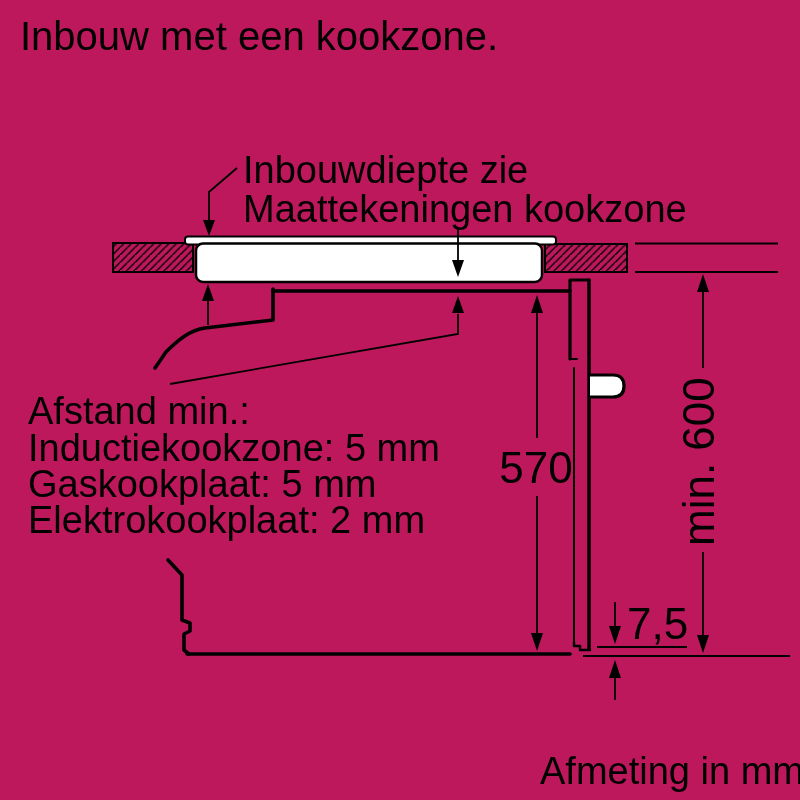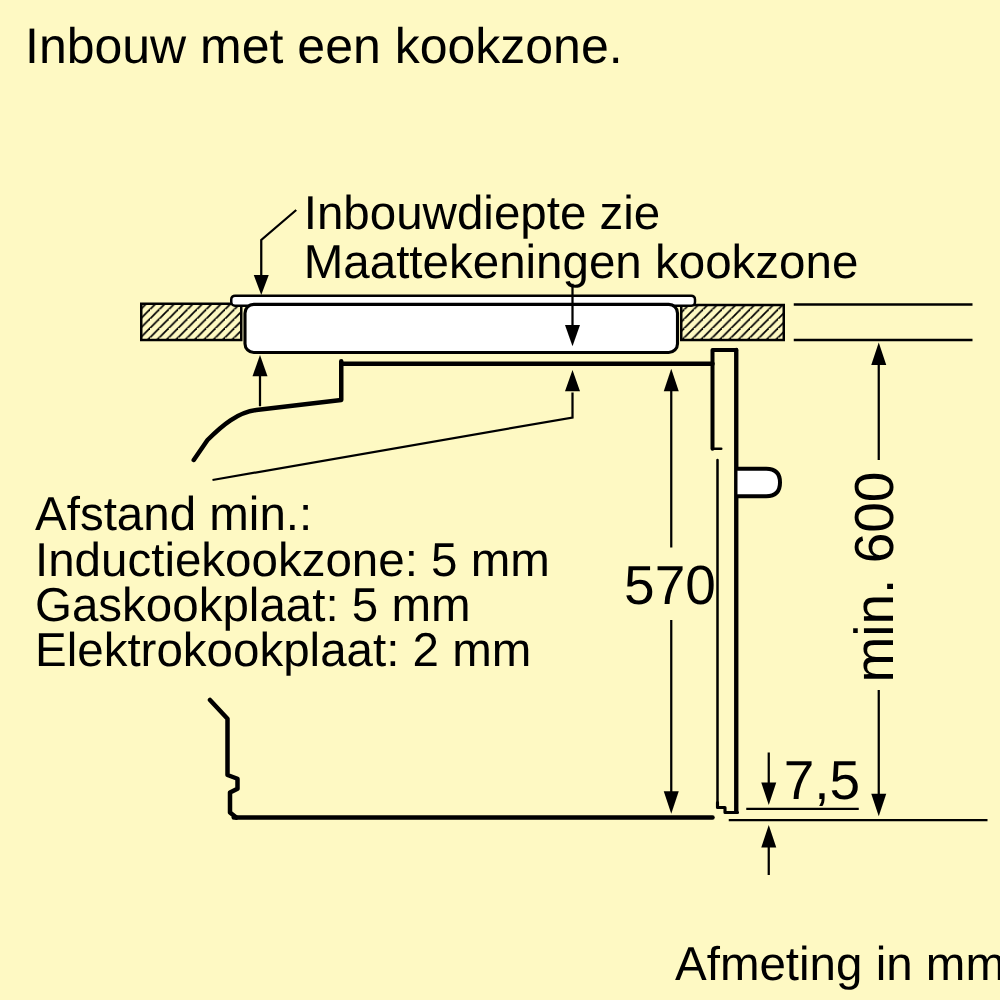--- a/index.html
+++ b/index.html
@@ -1,19 +1,19 @@
 <!DOCTYPE html>
 <html><head>
 <meta charset="utf-8">
 <style>
   html,body{margin:0;padding:0;background:#ffffff;}
   .canvas{
     position:relative;
     width:800px;height:800px;
-    background:#fef9c3;
+    background:#be185d;
     font-family:"Liberation Sans", sans-serif;
     overflow:hidden;
   }
   svg{display:block;}
   text{fill:#000000;}
   .t-title{font-size:40px;}
   .t-note{font-size:38px;}
   .t-dim{font-size:44px;}
 </style>
 </head>

